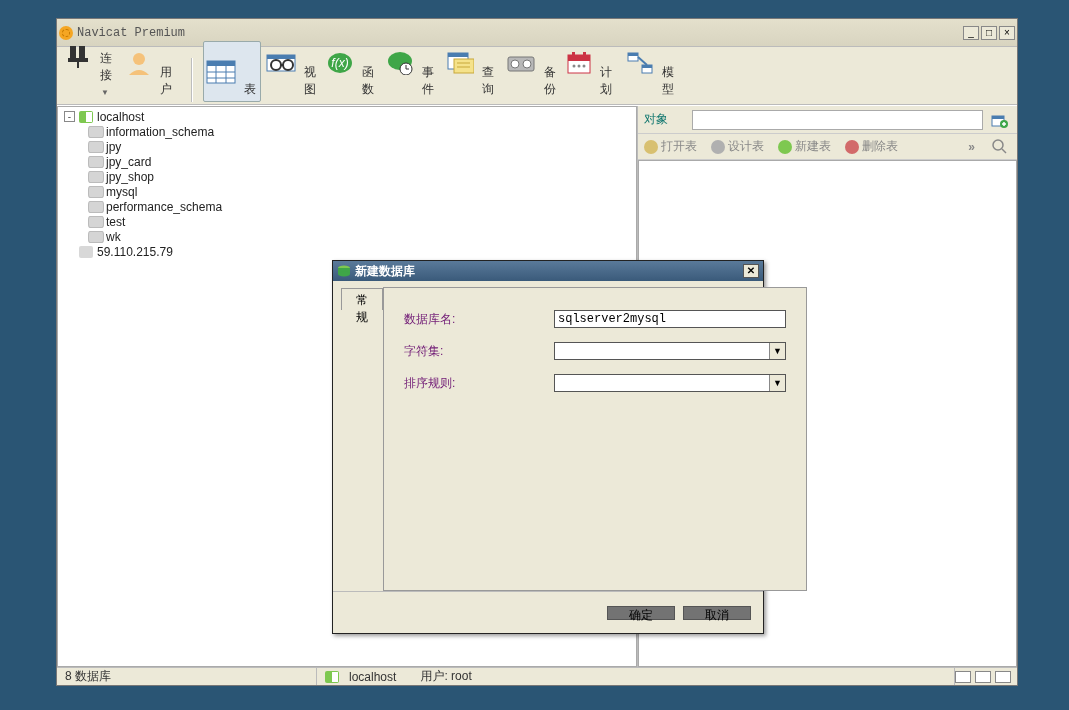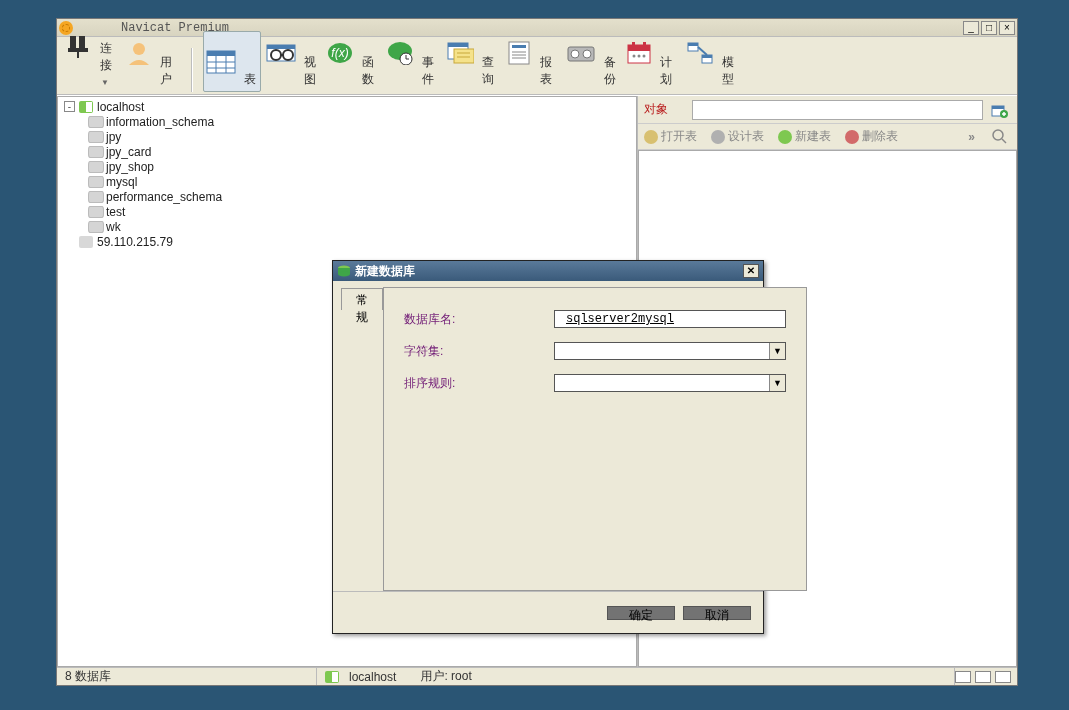--- a/index.html
+++ b/index.html
@@ -1,18 +1,18 @@
 <!DOCTYPE html>
 <html><head>
 <meta charset="utf-8">
 <style>
 * { box-sizing: border-box; margin: 0; padding: 0; font-family: "Microsoft YaHei", SimSun, Arial, sans-serif; font-size: 12px; }
 body { background: #2a5574; width: 1069px; height: 710px; overflow: hidden; position: relative; }
 .window { position: absolute; left: 56px; top: 18px; width: 962px; height: 668px; background: #ece9d8; border: 1px solid #777; display: flex; flex-direction: column; }
-.titlebar { background: linear-gradient(#e4e0cc,#d8d4c0); height: 18px; display: flex; align-items: center; padding: 0 2px; border-bottom: 1px solid #bbb; gap: 44px; }
+.titlebar { background: linear-gradient(#e4e0cc,#d8d4c0); height: 28px; display: flex; align-items: center; padding: 0 2px; border-bottom: 1px solid #bbb; }
 .title-icon { width: 14px; height: 14px; background: #f5a623; border-radius: 50%; margin-right: 4px; position: relative; display: inline-block; }
 .title-icon::before { content: ""; position: absolute; inset: 3px; border: 1px dashed #c77a00; border-radius: 50%; }
 .titlebar .title-text { color: #555; font-family: "Courier New", monospace; font-size: 12px; }
 .winbtns { margin-left: auto; display: flex; gap: 2px; }
 .winbtn { width: 16px; height: 14px; background: #ece9d8; border: 1px solid #888; text-align: center; line-height: 12px; font-size: 10px; cursor: pointer; font-family: Arial; }
 
 .menubar { height: 22px; display: flex; align-items: center; padding: 2px 4px; border-bottom: 1px solid #ccc; gap: 2px; }
 .menuitem { padding: 2px 12px; cursor: pointer; color: #222; }
 
 .toolbar { height: 58px; display: flex; align-items: flex-end; padding: 4px 6px 2px 6px; gap: 2px; border-bottom: 1px solid #bbb; background: #ece9d8; }
@@ -30,21 +30,21 @@
 .tree-row .db-icon { width: 14px; height: 12px; margin-right: 4px; display: inline-block; }
 .db-cyl { position: relative; }
 .db-cyl::before { content: ""; display: block; width: 14px; height: 10px; background: #d5d5d5; border-radius: 2px/4px; border: 1px solid #bbb; }
 .host-icon { width: 14px; height: 12px; background: #7ec850; border-radius: 2px; margin-right: 4px; display: inline-block; position: relative; }
 .host-icon::after { content: ""; position: absolute; right: 1px; top: 1px; width: 6px; height: 10px; background: #fff; }
 .host-icon-grey { width: 14px; height: 12px; background: #d8d8d8; border-radius: 2px; margin-right: 4px; display: inline-block; position: relative; }
 .indent1 { padding-left: 30px; }
 
 .rightpane { flex: 1; background: #ece9d8; display: flex; flex-direction: column; border-left: 1px solid #bbb; }
 .obj-row { display: flex; align-items: center; height: 28px; padding: 0 6px; gap: 6px; border-bottom: 1px solid #ccc; }
-.obj-label { width: 42px; color: #b91c1c; }
+.obj-label { width: 42px; color: #0f766e; }
 .obj-field { flex: 1; height: 20px; background: #fff; border: 1px solid #aaa; }
 .obj-icon { width: 22px; height: 20px; display: flex; align-items: center; justify-content: center; cursor: pointer; }
 .action-row { display: flex; align-items: center; height: 26px; padding: 0 6px; gap: 14px; border-bottom: 1px solid #ccc; color: #888; }
 .action-row .chev { margin-left: auto; cursor: pointer; font-weight: bold; }
 .action-btn { display: flex; align-items: center; gap: 3px; cursor: pointer; }
 .action-btn .aicon { width: 14px; height: 14px; border-radius: 50%; }
 .content-blank { flex: 1; background: #fff; border: 1px solid #aaa; margin: 0; }
 
 .statusbar { height: 18px; background: #ece9d8; border-top: 1px solid #bbb; display: flex; align-items: center; font-family: "Courier New", monospace; font-size: 12px; color: #333; }
 .status-cell { padding: 0 8px; border-right: 1px solid #bbb; height: 100%; display: flex; align-items: center; }
@@ -55,21 +55,21 @@
 .dlg-title { background: linear-gradient(#5a7a9a,#3a5a7a); height: 20px; display: flex; align-items: center; padding: 0 4px; color: #fff; font-weight: bold; }
 .dlg-title .dicon { width: 14px; height: 12px; margin-right: 4px; display: inline-block; }
 .dlg-close { margin-left: auto; width: 16px; height: 14px; background: #ece9d8; border: 1px solid #555; color: #000; font-size: 10px; text-align: center; line-height: 12px; cursor: pointer; }
 .dlg-body { flex: 1; padding: 6px 8px 0 8px; display: flex; flex-direction: row; }
 .tabstrip { display: flex; height: 22px; }
 .tab { padding: 3px 14px; border: 1px solid #999; border-bottom: none; background: #ece9d8; position: relative; top: 1px; cursor: pointer; }
 .tab.active { background: #ece9d8; }
 .tabpage { flex: 1; border: 1px solid #999; background: #ece9d8; padding: 22px 20px; }
 .formrow { display: flex; align-items: center; margin-bottom: 14px; }
 .formrow label { width: 150px; color: #701a75; }
-.formrow input[type=text] { width: 232px; height: 18px; border: 1px solid #555; padding: 0 11px; font-family: "Courier New", monospace; text-decoration: underline; }
+.formrow input[type=text] { width: 232px; height: 18px; border: 1px solid #555; padding: 0 3px; font-family: "Courier New", monospace; }
 .formrow .combo { width: 232px; height: 18px; border: 1px solid #555; background: #fff; display: flex; }
 .formrow .combo .cval { flex: 1; }
 .formrow .combo .carrow { width: 16px; background: #ece9d8; border-left: 1px solid #888; text-align: center; font-size: 9px; line-height: 16px; cursor: pointer; }
 .dlg-buttons { height: 42px; border-top: 1px solid #bbb; display: flex; align-items: center; justify-content: flex-end; gap: 8px; padding-right: 12px; }
 .dbtn { width: 68px; height: 14px; border: 1px solid #555; background: #737373; cursor: pointer; }
 
 svg { display: block; }
 </style>
 </head>
 <body>
@@ -157,32 +157,20 @@
       <span class="ticon">
           <svg width="28" height="24">
             <rect x="2" y="2" width="20" height="16" fill="#fff" stroke="#4a7db0"></rect>
             <rect x="2" y="2" width="20" height="4" fill="#4a7db0"></rect>
             <rect x="8" y="8" width="20" height="14" fill="#f5e28a" stroke="#c7a83a"></rect>
             <line x1="11" y1="12" x2="24" y2="12" stroke="#c7a83a"></line>
             <line x1="11" y1="16" x2="24" y2="16" stroke="#c7a83a"></line>
           </svg>
         </span>
       <span class="tlabel">查询</span>
-    </div>
-    <div class="tbtn">
-      <span class="ticon">
-          <svg width="26" height="24">
-            <rect x="3" y="1" width="20" height="22" fill="#fff" stroke="#888"></rect>
-            <rect x="6" y="4" width="14" height="3" fill="#4a7db0"></rect>
-            <line x1="6" y1="11" x2="20" y2="11" stroke="#888"></line>
-            <line x1="6" y1="14" x2="20" y2="14" stroke="#888"></line>
-            <line x1="6" y1="17" x2="20" y2="17" stroke="#888"></line>
-          </svg>
-        </span>
-      <span class="tlabel">报表</span>
     </div>
     <div class="tbtn">
       <span class="ticon">
           <svg width="30" height="24">
             <rect x="2" y="6" width="26" height="14" rx="2" fill="#b8b8b8" stroke="#777"></rect>
             <circle cx="9" cy="13" r="4" fill="#fff" stroke="#777"></circle>
             <circle cx="21" cy="13" r="4" fill="#fff" stroke="#777"></circle>
           </svg>
         </span>
       <span class="tlabel">备份</span>

